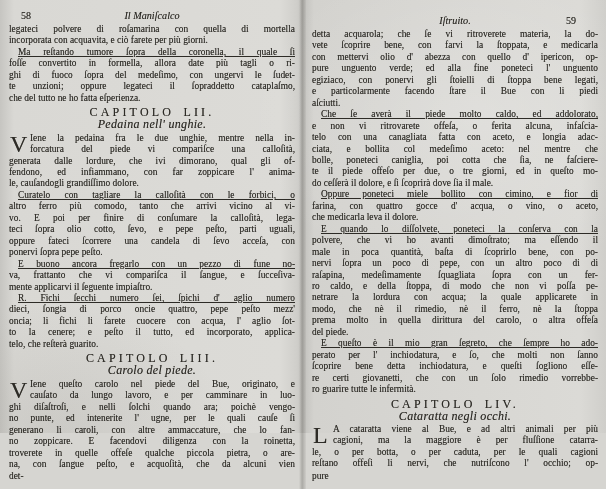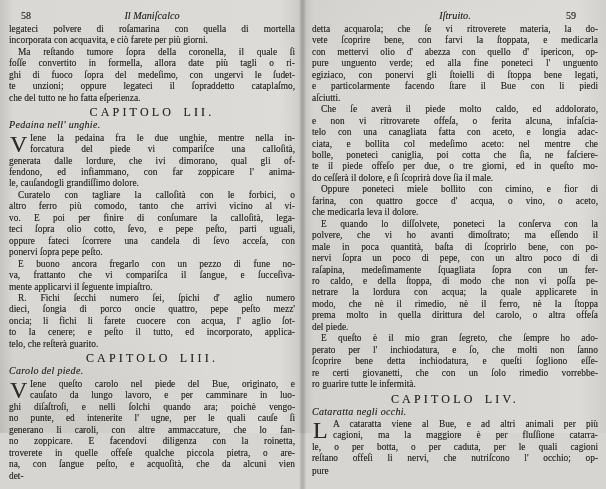--- a/index.html
+++ b/index.html
@@ -24,46 +24,46 @@
     background:linear-gradient(90deg,rgba(60,58,52,0) 0%,rgba(60,58,52,0.28) 45%,rgba(60,58,52,0.05) 100%);
     pointer-events:none;
   }
   .page{
     position:absolute;top:0;width:303px;height:489px;
     box-sizing:border-box;padding:0 8px 0 9px;
     font-size:9.4px;line-height:11.45px;
     text-shadow:0 0 0.5px rgba(45,43,38,0.55);
   }
   .page-left{left:0;padding-top:9px;}
-  .page-right{left:303px;padding-top:9px;}
+  .page-right{left:303px;padding-top:14px;}
   .page-header{
     position:relative;height:13px;line-height:13px;text-align:center;
     font-style:italic;font-size:10.2px;margin-bottom:2px;
   }
   .page-num{position:absolute;top:0;font-style:normal;font-size:10px;}
   .page-left .page-num{left:12px;}
   .page-right .page-num{right:22px;}
   .para{position:relative;}
   .line{
     text-align:justify;text-align-last:justify;
     white-space:pre-wrap;
   }
   .line.last{text-align:left;text-align-last:left;}
-  .line.indent{padding-left:9px;}
+  .line.indent{padding-left:9px;text-decoration:underline;}
   .line.dc-ind{padding-left:21px;}
   .dropcap{
     position:absolute;left:1px;top:0px;
     font-size:24px;line-height:22px;
   }
   .chap-heading{
     text-align:center;font-size:12px;line-height:14px;
     letter-spacing:3.2px;word-spacing:3px;margin-top:1px;
   }
   .chap-subtitle{
-    font-style:italic;font-size:10px;line-height:11.5px;
+    text-align:center;font-style:italic;font-size:12px;line-height:11.5px;
     margin-bottom:2px;letter-spacing:0.3px;
   }
   .catchword{text-align:left;padding-right:26px;line-height:12px;}
 </style>
 </head>
 <body>
 
 <div class="spread">
 
   <div class="page page-left">

